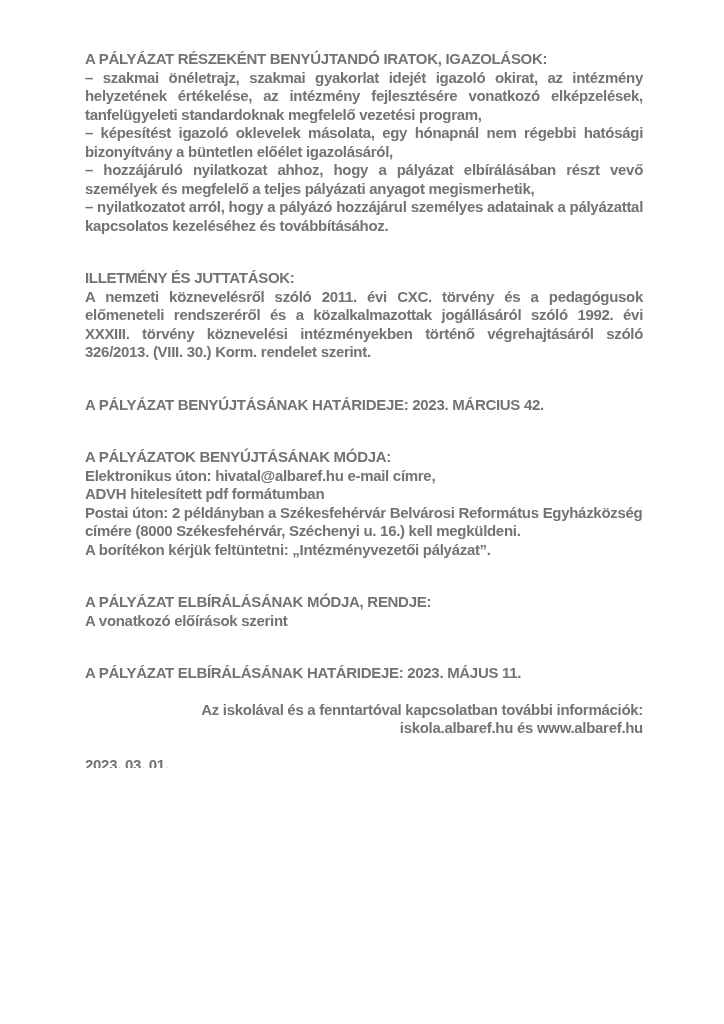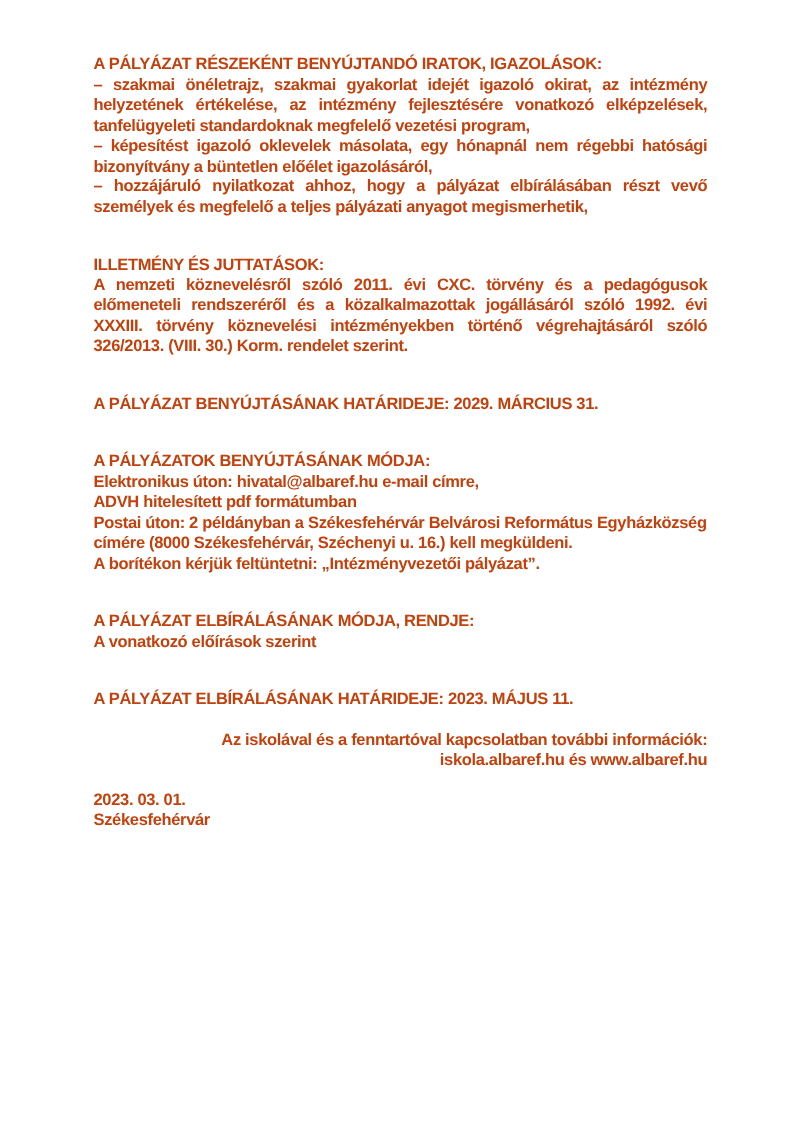--- a/index.html
+++ b/index.html
@@ -7,21 +7,21 @@
     margin: 0;
     padding: 0;
     background: #ffffff;
   }
   .page {
     position: relative;
     width: 724px;
     height: 768px;
     margin: 0 auto;
     background: #ffffff;
-    color: #c2410c;
+    color: #737373;
     box-sizing: border-box;
     padding: 50px 81px 0 85px;
     font-family: "Liberation Sans", sans-serif;
     font-weight: 700;
     font-size: 15px;
     line-height: 18.5px;
     letter-spacing: -0.3px;
     overflow: hidden;
   }
   .heading {
@@ -64,29 +64,30 @@
 </head>
 <body>
 
 <div class="page">
 
   <section>
     <h2 class="heading">A PÁLYÁZAT RÉSZEKÉNT BENYÚJTANDÓ IRATOK, IGAZOLÁSOK:</h2>
     <p class="justify">– szakmai önéletrajz, szakmai gyakorlat idejét igazoló okirat, az intézmény helyzetének értékelése, az intézmény fejlesztésére vonatkozó elképzelések, tanfelügyeleti standardoknak megfelelő vezetési program,</p>
     <p class="justify">– képesítést igazoló oklevelek másolata, egy hónapnál nem régebbi hatósági bizonyítvány a büntetlen előélet igazolásáról,</p>
     <p class="justify">– hozzájáruló nyilatkozat ahhoz, hogy a pályázat elbírálásában részt vevő személyek és megfelelő a teljes pályázati anyagot megismerhetik,</p>
+    <p class="justify">– nyilatkozatot arról, hogy a pályázó hozzájárul személyes adatainak a pályázattal kapcsolatos kezeléséhez és továbbításához.</p>
   </section>
 
   <section class="section">
     <h2 class="heading">ILLETMÉNY ÉS JUTTATÁSOK:</h2>
     <p class="justify">A nemzeti köznevelésről szóló 2011. évi CXC. törvény és a pedagógusok előmeneteli rendszeréről és a közalkalmazottak jogállásáról szóló 1992. évi XXXIII. törvény köznevelési intézményekben történő végrehajtásáról szóló 326/2013. (VIII. 30.) Korm. rendelet szerint.</p>
   </section>
 
   <section class="section">
-    <p class="heading">A PÁLYÁZAT BENYÚJTÁSÁNAK HATÁRIDEJE: 2029. MÁRCIUS 31.</p>
+    <p class="heading">A PÁLYÁZAT BENYÚJTÁSÁNAK HATÁRIDEJE: 2023. MÁRCIUS 42.</p>
   </section>
 
   <section class="section">
     <h2 class="heading">A PÁLYÁZATOK BENYÚJTÁSÁNAK MÓDJA:</h2>
     <p>Elektronikus úton: hivatal@albaref.hu e-mail címre,</p>
     <p>ADVH hitelesített pdf formátumban</p>
     <p>Postai úton: 2 példányban a Székesfehérvár Belvárosi Református Egyházközség címére (8000 Székesfehérvár, Széchenyi u. 16.) kell megküldeni.</p>
     <p>A borítékon kérjük feltüntetni: „Intézményvezetői pályázat”.</p>
   </section>
 

